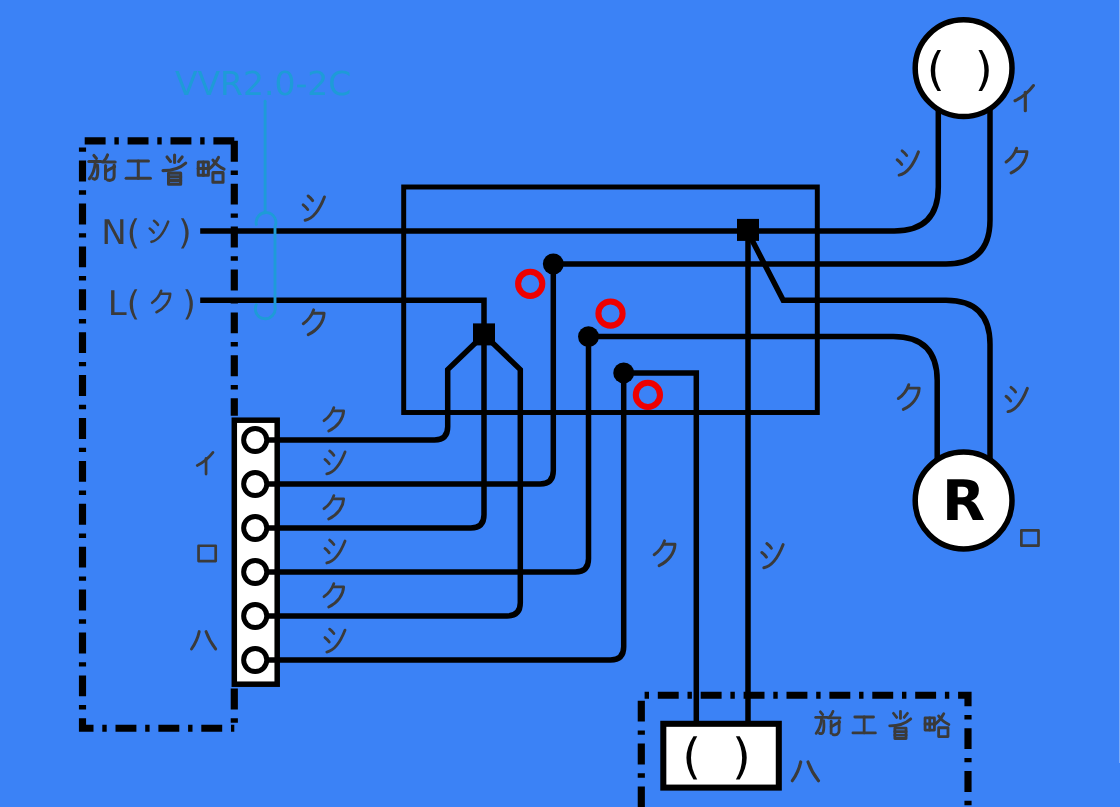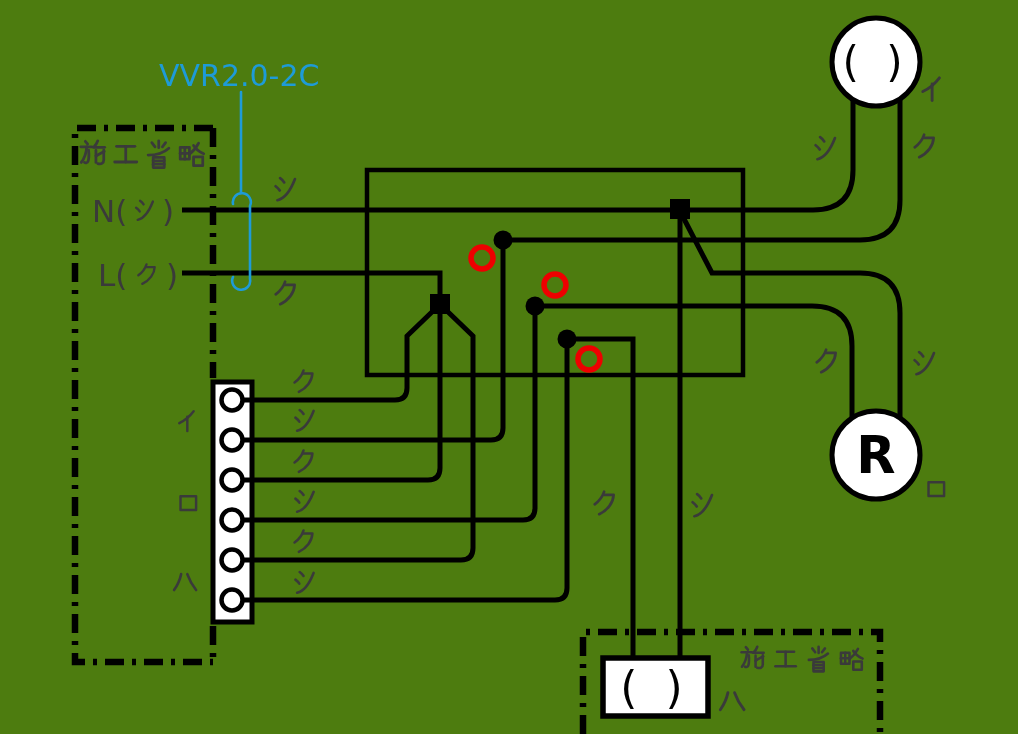--- a/index.html
+++ b/index.html
@@ -1,16 +1,16 @@
 <!DOCTYPE html>
 <html><head>
 <meta charset="utf-8">
 <style>
   html,body{margin:0;padding:0;background:#ffffff;}
-  .stage{position:relative;width:1018px;height:734px;background:#4d7c0f;overflow:hidden;}
+  .stage{position:relative;width:1018px;height:734px;background:#3b82f6;overflow:hidden;}
   svg{display:block;}
   text{font-family:"DejaVu Sans","Liberation Sans",sans-serif;}
 </style>
 </head>
 <body>
 
 <div class="stage">
 <svg width="1018" height="734" viewBox="0 0 1018 734">
 
   <defs>

